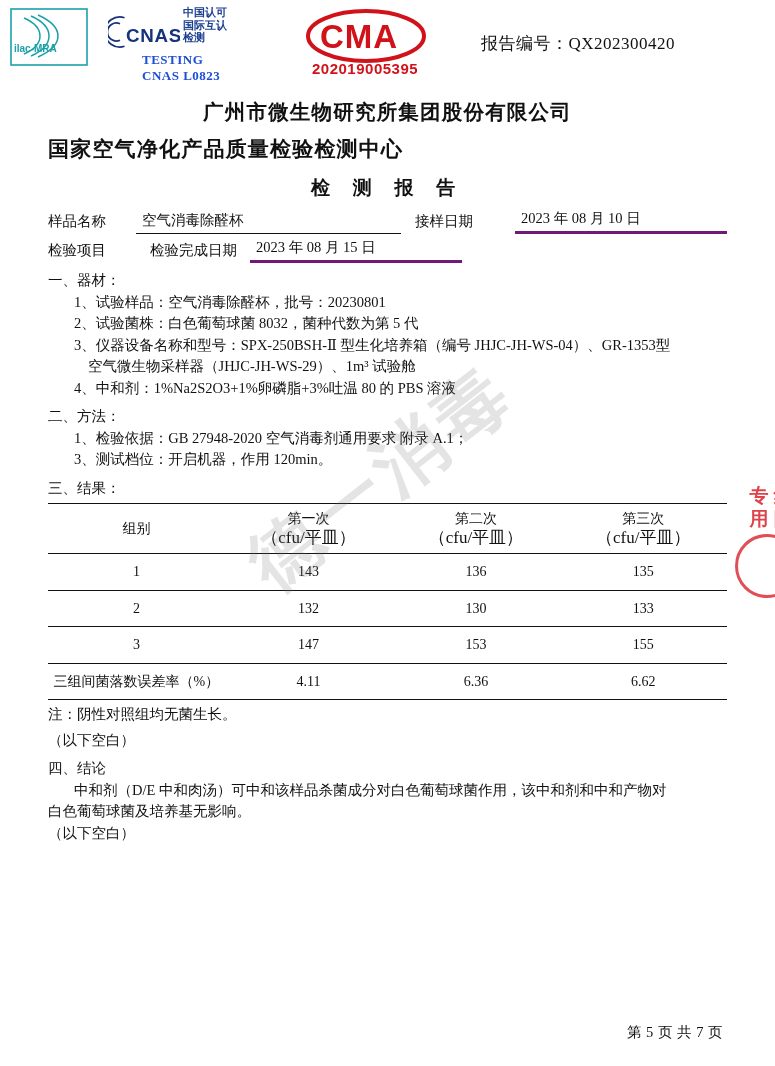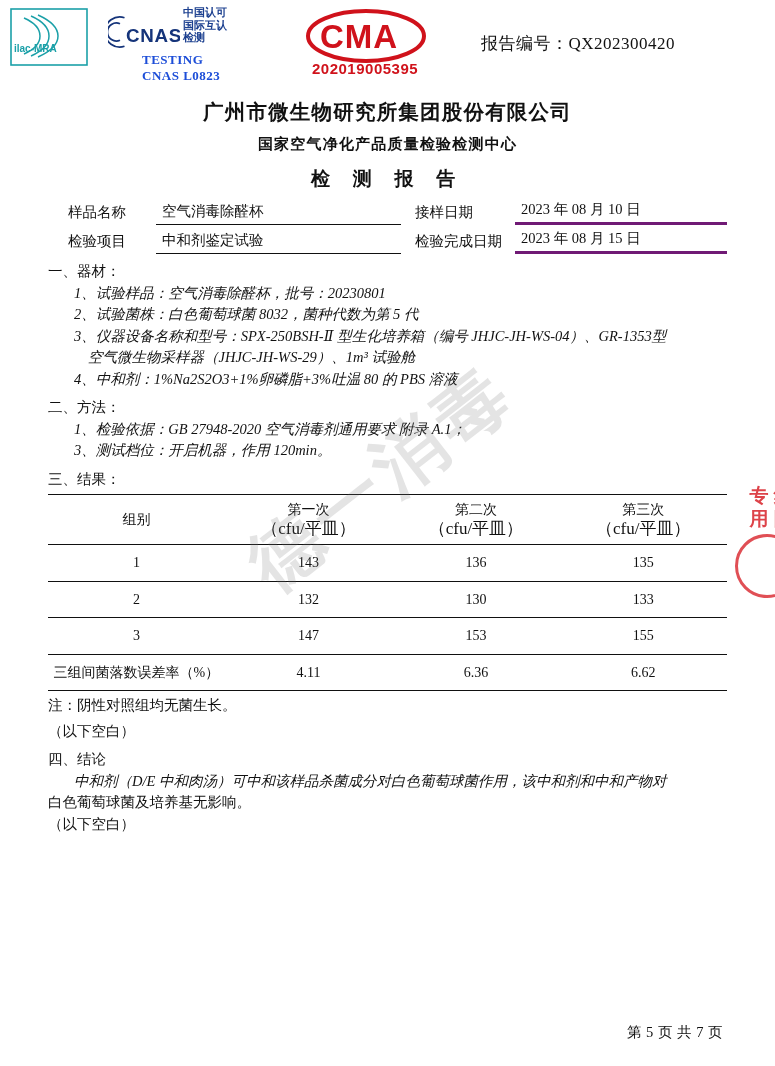--- a/index.html
+++ b/index.html
@@ -92,40 +92,38 @@
 
   
   .org-title {
     text-align: center;
     font-size: 20.5px;
     font-weight: bold;
     letter-spacing: 1.2px;
     margin-top: 12px;
   }
   .center-title {
-    text-align: center;
-    font-size: 15px;
+    font-size: 21px;
     font-weight: bold;
     letter-spacing: 1.2px;
     margin-top: 9px;
   }
   .doc-title {
     text-align: center;
     font-size: 19px;
     font-weight: bold;
     letter-spacing: 9px;
     margin-top: 12px;
     margin-bottom: 8px;
   }
 
   
   .info {
     margin-top: 8px;
     font-size: 14.5px;
-    margin-left: 20px;
   }
   .info-row {
     display: flex;
     align-items: flex-end;
     margin-bottom: 4px;
   }
   .info-label {
     width: 88px;
     flex: none;
     padding-bottom: 3px;
@@ -153,21 +151,20 @@
     font-size: 14.5px;
     line-height: 21.5px;
     margin-top: 7px;
   }
   .sec-head {
     margin-top: 3px;
   }
   .sec-item {
     padding-left: 26px;
     text-indent: 0;
-    font-style: italic;
   }
   .sec-item.cont {
     padding-left: 40px;
   }
 
   
   table.results {
     width: 100%;
     border-collapse: collapse;
     font-size: 14px;
@@ -316,21 +313,20 @@
 
   <div class="info">
     <div class="info-row">
       <div class="info-label">样品名称</div>
       <div class="info-value">空气消毒除醛杯</div>
       <div class="info-label2">接样日期</div>
       <div class="info-value2">2023 年 08 月 10 日</div>
     </div>
     <div class="info-row">
       <div class="info-label">检验项目</div>
-      <div class="info-value">中和剂鉴定试验</div>
       <div class="info-label2">检验完成日期</div>
       <div class="info-value2">2023 年 08 月 15 日</div>
     </div>
   </div>
 
   <div class="body-sec">
     <div class="sec-head">一、器材：</div>
     <div class="sec-item">1、试验样品：空气消毒除醛杯，批号：20230801</div>
     <div class="sec-item">2、试验菌株：白色葡萄球菌 8032，菌种代数为第 5 代</div>
     <div class="sec-item">3、仪器设备名称和型号：SPX-250BSH-Ⅱ 型生化培养箱（编号 JHJC-JH-WS-04）、GR-1353型</div>

